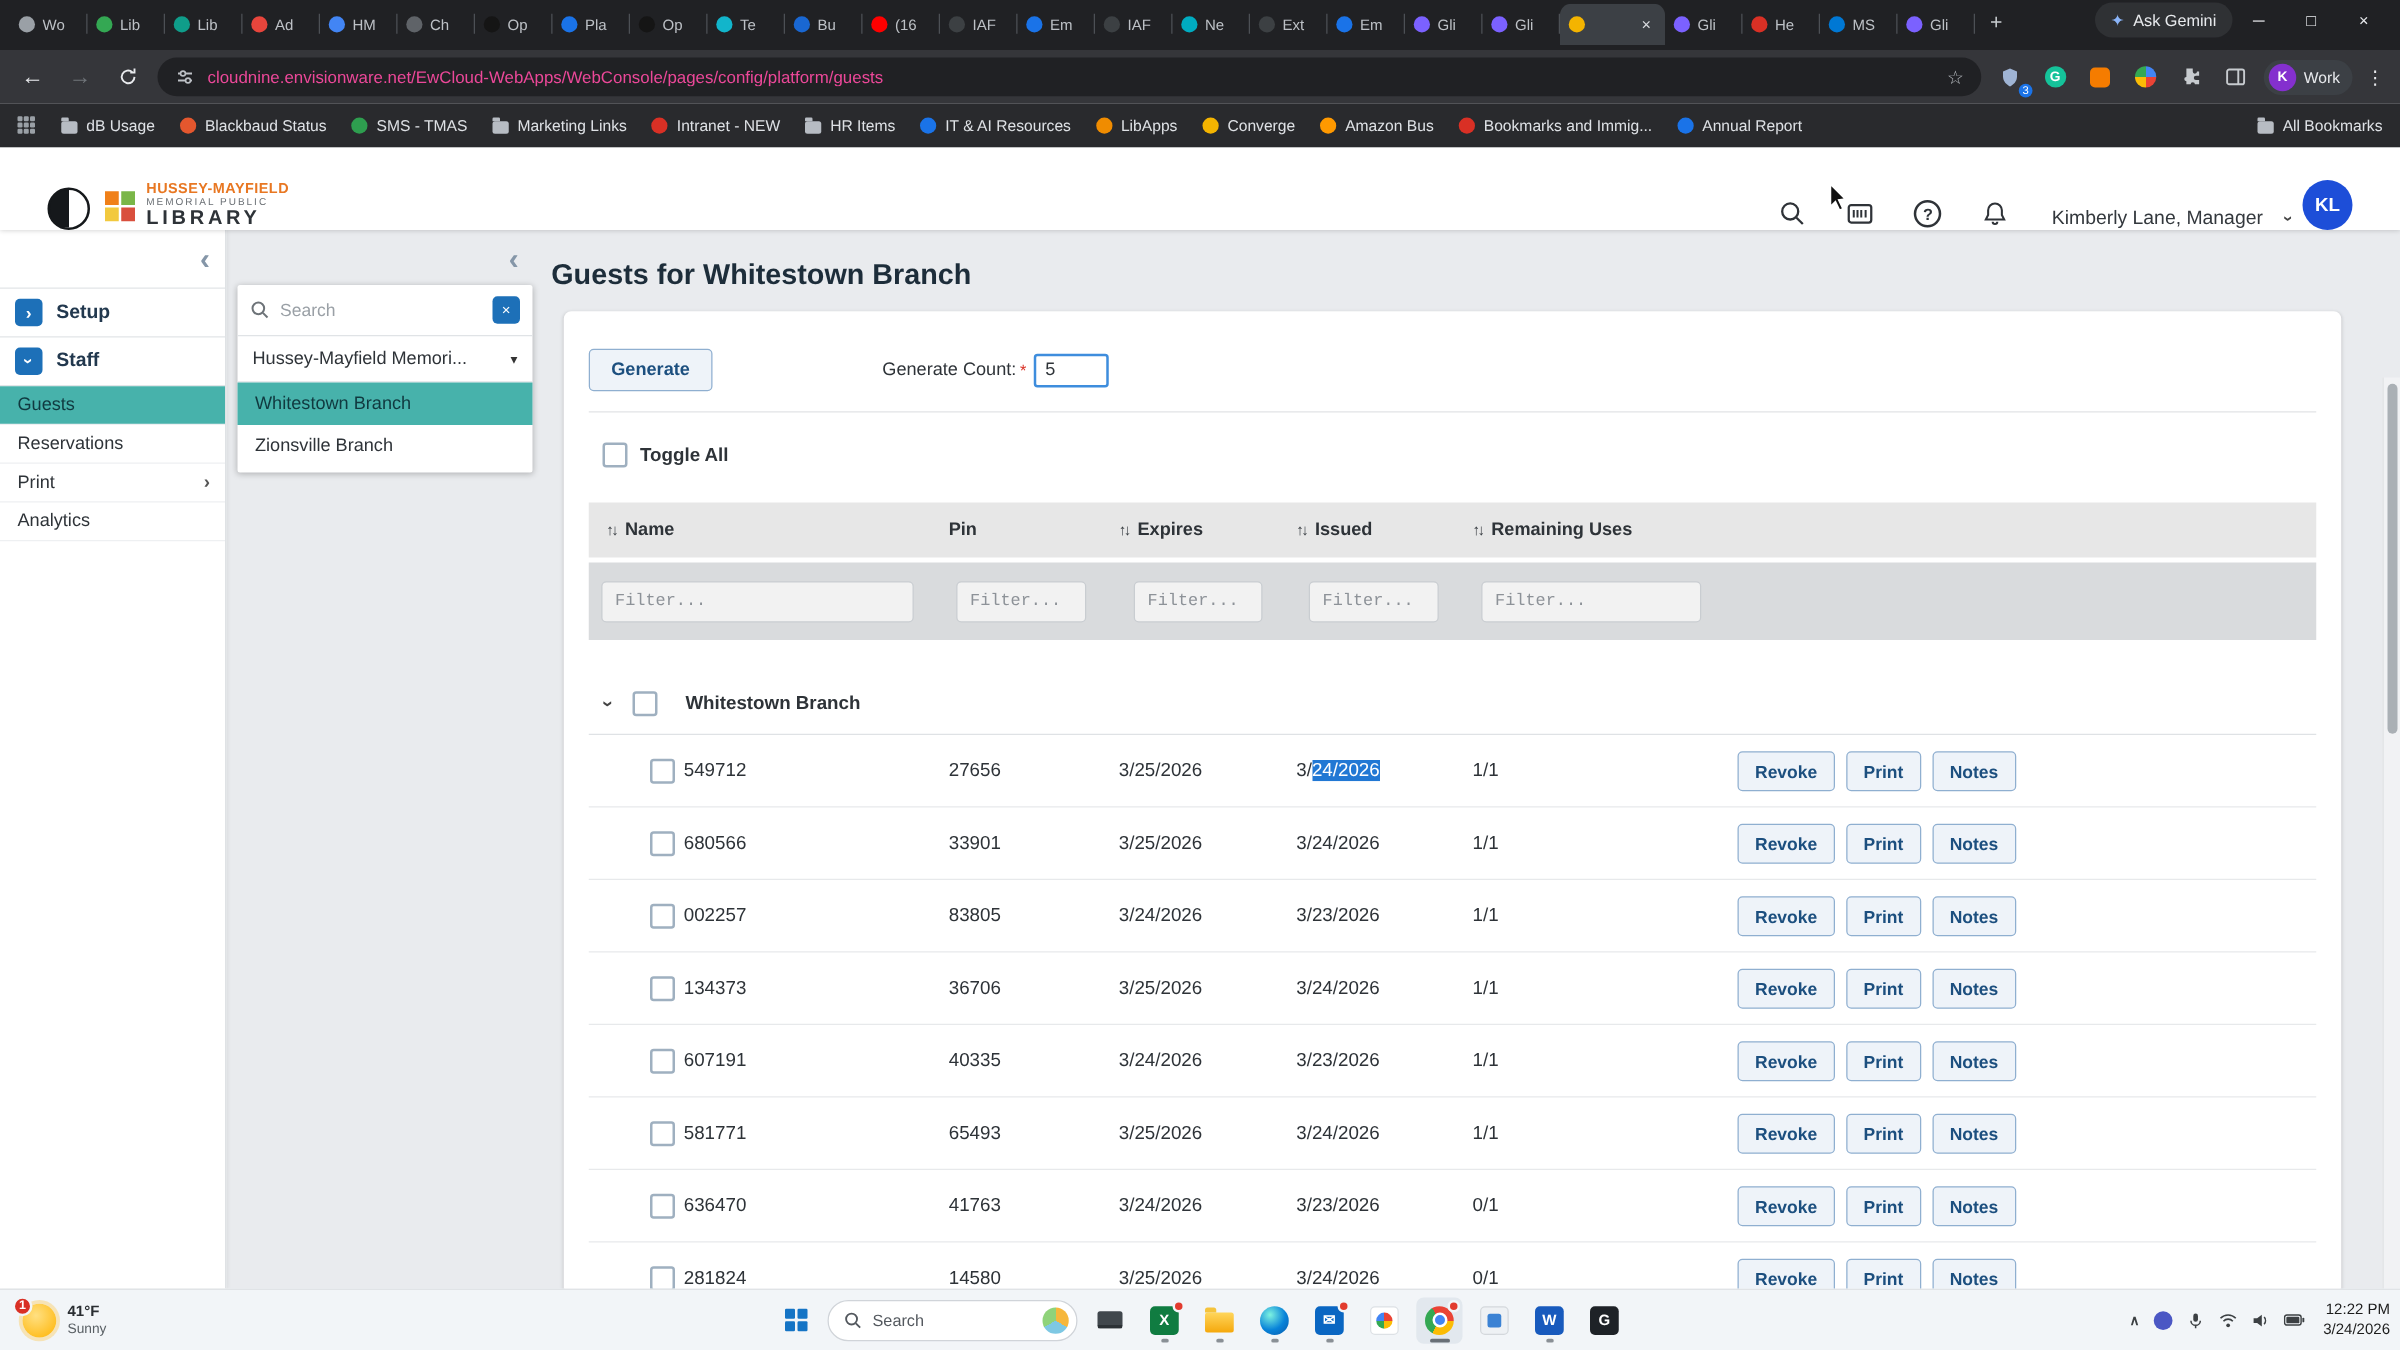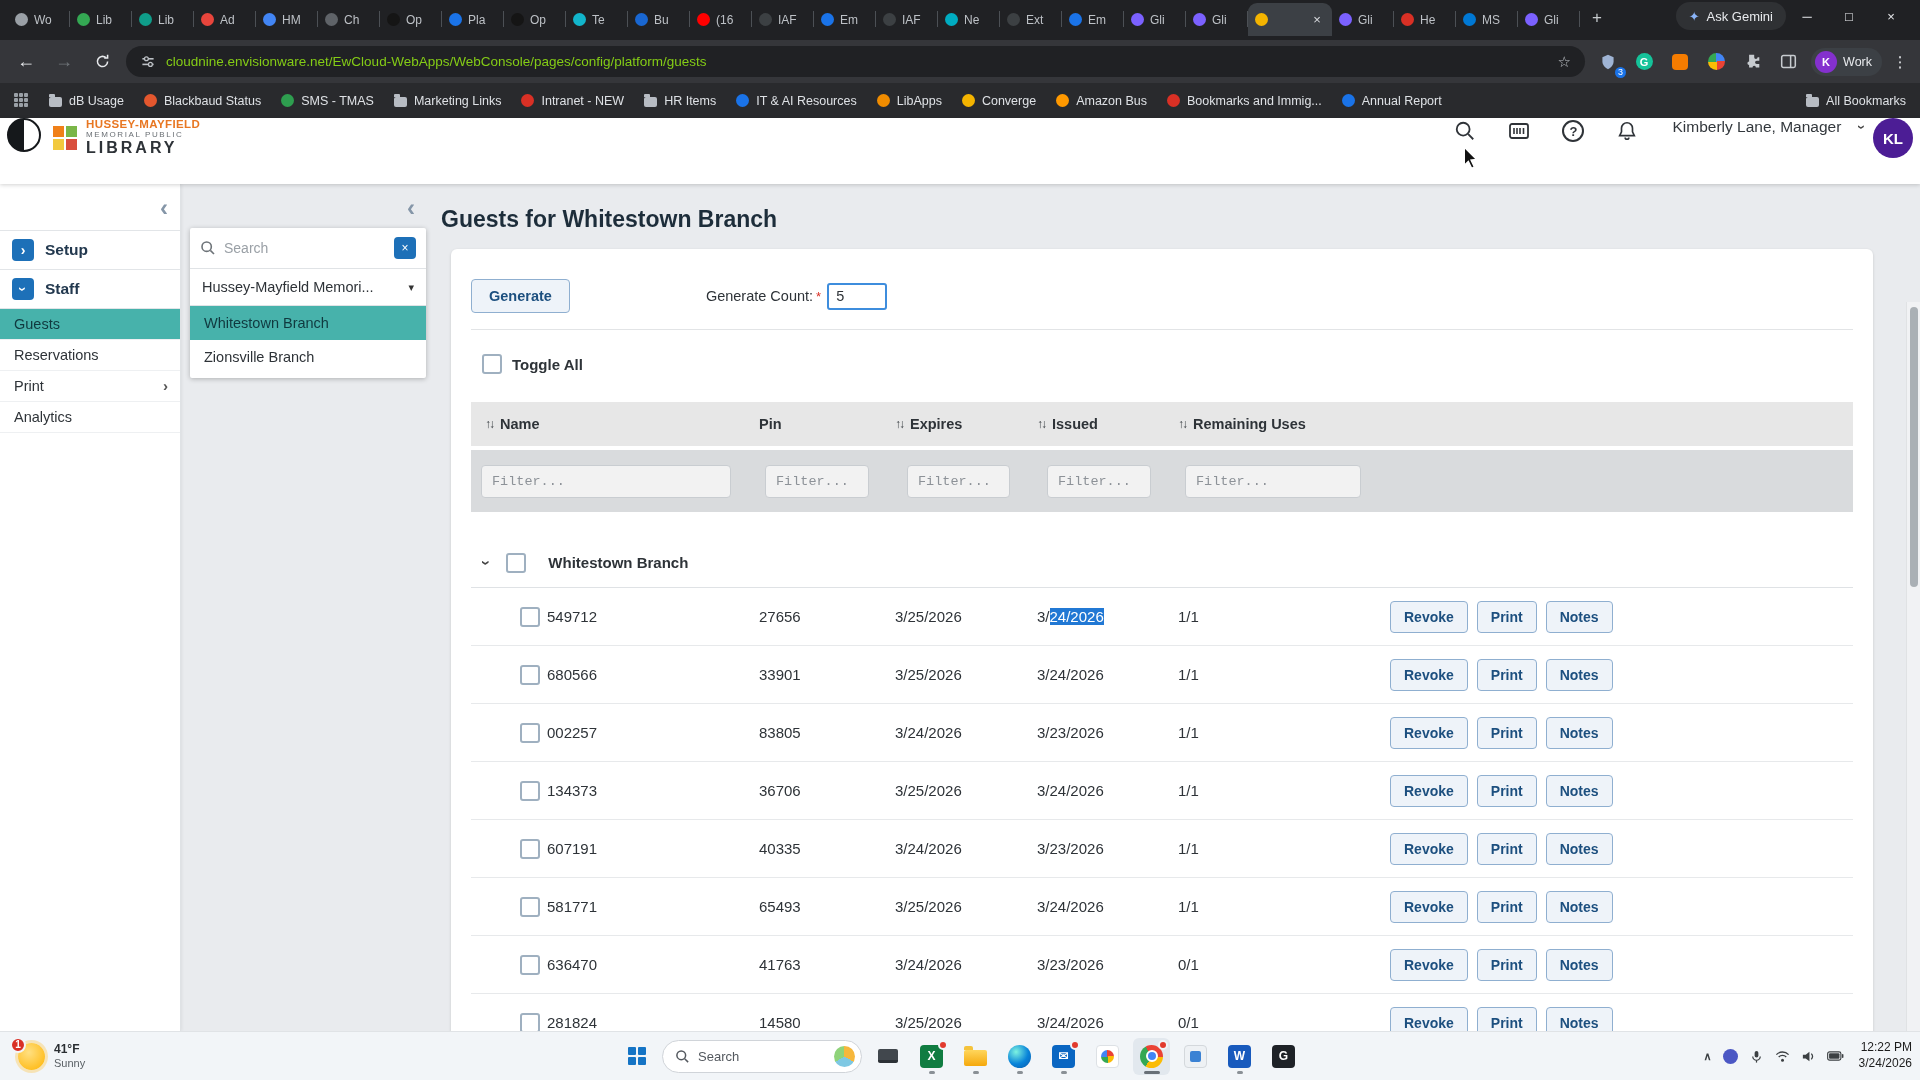--- a/index.html
+++ b/index.html
@@ -21,21 +21,21 @@
 .gemini{margin-left:auto;margin-bottom:6px;height:28px;display:flex;align-items:center;gap:7px;padding:0 13px;border-radius:14px;background:#2f3134;color:#e8eaed;font-size:13px;flex:0 0 auto}
 .gemini .spark{color:#8ab4f8;font-size:13px}
 .win-controls{display:flex;margin-bottom:4px;flex:0 0 auto}
 .win-controls span{width:42px;height:32px;display:flex;align-items:center;justify-content:center;color:#e8eaed;font-size:13px}
 
 
 .toolbar{height:43px;background:#35363a;display:flex;align-items:center;padding:0 12px;gap:10px}
 .navb{width:28px;height:28px;border-radius:50%;color:#e8eaed;font-size:18px;display:flex;align-items:center;justify-content:center;flex:0 0 auto}
 .navb.disabled{color:#70757a}
 .omnibox{flex:1;height:31px;background:#202124;border-radius:16px;display:flex;align-items:center;gap:10px;padding:0 14px;min-width:0}
-.url{color:#84cc16;font-size:13.5px;white-space:nowrap;overflow:hidden;flex:1}
+.url{color:#ec4899;font-size:13.5px;white-space:nowrap;overflow:hidden;flex:1}
 .ob-star{color:#bdc1c6;font-size:15px}
 .ext{width:26px;height:26px;display:flex;align-items:center;justify-content:center;position:relative;flex:0 0 auto}
 .badge3{position:absolute;bottom:-3px;right:-5px;background:#1a73e8;color:#fff;font-size:9px;padding:0 3px;border-radius:6px;line-height:11px}
 .ext-g{width:17px;height:17px;border-radius:50%;background:#15c39a;color:#fff;font-size:11px;font-weight:bold;display:flex;align-items:center;justify-content:center}
 .ext-orange{width:16px;height:16px;border-radius:4px;background:#f57c00}
 .ext-multi{width:17px;height:17px;border-radius:50%;background:conic-gradient(#4285f4 0 90deg,#ea4335 0 180deg,#fbbc05 0 270deg,#34a853 0)}
 .profile-chip{display:flex;align-items:center;gap:6px;background:#3c4045;border-radius:14px;height:28px;padding:0 10px 0 4px;color:#e8eaed;font-size:12.5px;flex:0 0 auto}
 .pavatar{width:22px;height:22px;border-radius:50%;background:#8430ce;color:#fff;font-size:11px;display:flex;align-items:center;justify-content:center;font-weight:bold}
 .kebab{color:#e8eaed;width:16px;text-align:center;font-size:15px}
 
@@ -44,38 +44,38 @@
 .apps-grid{width:16px;height:16px;margin-right:8px;display:grid;grid-template-columns:repeat(3,4px);grid-auto-rows:4px;gap:1px}
 .apps-grid i{background:#9aa0a6;border-radius:1px}
 .bm-items{display:flex;align-items:center;gap:2px;overflow:hidden}
 .bm{display:flex;align-items:center;gap:7px;padding:5px 9px;border-radius:6px;color:#dee1e5;font-size:12.5px;flex:0 0 auto}
 .bm-ico{width:13px;height:13px;border-radius:50%;flex:0 0 auto}
 .bm-ico.folder{background:#b7bcc3;border-radius:2px;height:10px;margin-top:2px;position:relative}
 .bm-ico.folder::before{content:"";position:absolute;top:-3px;left:0;width:6px;height:3px;background:#b7bcc3;border-radius:1px 1px 0 0}
 .allbm{margin-left:auto;display:flex;align-items:center;gap:7px;color:#dee1e5;font-size:12.5px;flex:0 0 auto}
 
 
-.app-header{height:66px;background:#fff;display:flex;align-items:flex-start;padding:0 7px;box-shadow:0 1px 4px rgba(0,0,0,.18);position:relative;z-index:3}
+.app-header{height:66px;background:#fff;display:flex;align-items:flex-end;padding:0 38px;box-shadow:0 1px 4px rgba(0,0,0,.18);position:relative;z-index:3}
 .contrast{width:34px;height:34px;border-radius:50%;background:linear-gradient(90deg,#15181b 50%,#fff 50%);border:2px solid #15181b;flex:0 0 auto}
 .lib-logo{display:flex;align-items:center;gap:9px;margin-left:12px}
 .lib-blocks{display:grid;grid-template-columns:11px 11px;grid-auto-rows:11px;gap:2px}
 .lib-blocks i:nth-child(1){background:#f08019}
 .lib-blocks i:nth-child(2){background:#7ab648}
 .lib-blocks i:nth-child(3){background:#f2c93e}
 .lib-blocks i:nth-child(4){background:#d94f3d}
 .lib-text .l1{font-size:11.5px;font-weight:bold;color:#e87722;letter-spacing:.4px}
 .lib-text .l2{font-size:8px;color:#6a6f74;letter-spacing:1.6px}
 .lib-text .l3{font-size:16px;font-weight:bold;color:#2e3338;letter-spacing:3px}
 .hdr-icons{margin-left:auto;display:flex;align-items:center;gap:28px}
 .hicon{width:26px;height:26px;display:flex;align-items:center;justify-content:center;position:relative}
 .help-circle{width:22px;height:22px;border:2px solid #2f3338;border-radius:50%;font-size:13px;font-weight:bold;color:#2f3338;display:flex;align-items:center;justify-content:center}
 .user-chip{display:flex;align-items:center;gap:19px;margin-left:32px}
 .user-name{font-size:15.5px;color:#33383d}
 .user-caret{font-size:14px;color:#444;font-weight:bold}
-.avatar{width:40px;height:40px;border-radius:50%;background:#4c1d95;color:#fff;font-weight:bold;font-size:15px;display:flex;align-items:center;justify-content:center;margin-left:8px}
+.avatar{width:40px;height:40px;border-radius:50%;background:#1d4ed8;color:#fff;font-weight:bold;font-size:15px;display:flex;align-items:center;justify-content:center;margin-left:8px}
 
 
 .content{height:847px;display:flex;background:#e9ebee;overflow:hidden;position:relative}
 
 .sidebar{width:181px;background:#fff;border-right:1px solid #dfe2e5;position:relative;padding-top:46px;box-shadow:1px 0 3px rgba(0,0,0,.06)}
 .side-collapse{position:absolute;top:12px;right:12px;color:#8596a8;font-size:24px;font-weight:bold;line-height:1}
 .side-section{display:flex;align-items:center;gap:11px;padding:8px 12px;border-bottom:1px solid #e2e5e8;font-weight:bold;font-size:15.5px;color:#22384e}
 .side-section:first-of-type{border-top:1px solid #e2e5e8}
 .chev-btn{width:22px;height:22px;background:#1d70b8;border-radius:4px;color:#fff;display:flex;align-items:center;justify-content:center;font-size:14px;flex:0 0 auto}
 .side-item{position:relative;padding:7px 14px;font-size:14.5px;color:#2e3338;border-bottom:1px solid #eef0f2}

